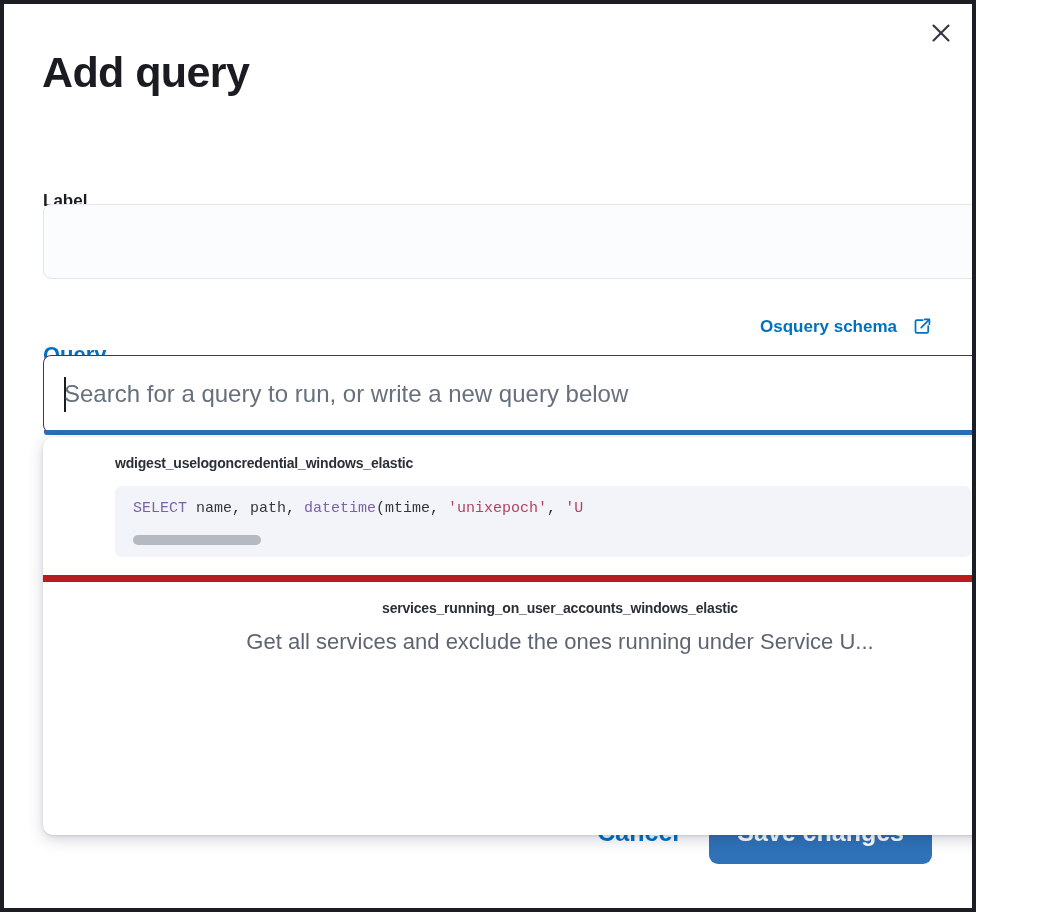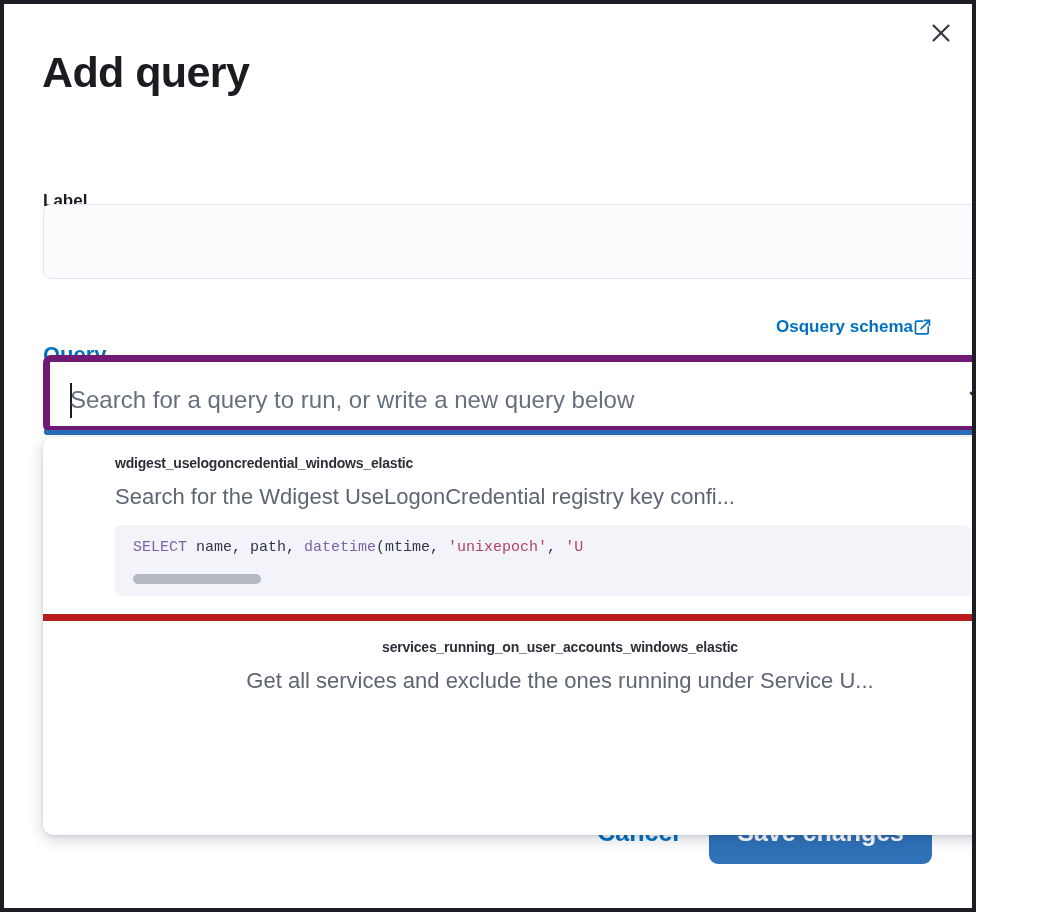--- a/index.html
+++ b/index.html
@@ -84,39 +84,38 @@
     color: #0071c2;
     font-size: 22px;
     font-weight: 700;
   }
 
   .schema-link {
     position: absolute;
     right: 40px;
     top: 313px;
     display: flex;
-    align-items: center;
-    gap: 0;
+    gap: 16px;
     color: #0071c2;
     font-size: 17px;
     font-weight: 700;
     text-decoration: none;
     cursor: pointer;
   }
   .schema-link svg { display: block; }
 
   
   .combo-wrap {
     position: absolute;
     left: 39px;
     top: 351px;
     width: 983px;
     height: 78px;
     background: #ffffff;
-    border: 7px solid #701a75;
+    border: 1px solid #701a75;
     border-radius: 8px;
     box-shadow: 0 0 0 0 transparent;
   }
   .combo-underline {
     position: absolute;
     left: 40px;
     top: 426px;
     width: 981px;
     height: 5px;
     background: #296fb8;
@@ -302,21 +301,20 @@
   <div class="footer">
     <button class="btn-cancel">Cancel</button>
     <button class="btn-save">Save changes</button>
   </div>
 
   <div class="dropdown">
     <div class="dropdown-scrolldot"></div>
     <div id="options-host">
         <div class="option">
           <div class="option-title">wdigest_uselogoncredential_windows_elastic</div>
-          <div class="option-desc">Search for the Wdigest UseLogonCredential registry key confi...</div>
           <div class="code-block">
             <div class="code-line"><span class="tok-kw">SELECT</span><span class="tok-punc"> name, path, </span><span class="tok-fn">datetime</span><span class="tok-punc">(mtime, </span><span class="tok-str">'unixepoch'</span><span class="tok-punc">, </span><span class="tok-str">'U</span></div>
             <div class="code-scroll"></div>
           </div>
           <div style="height: 18px;"></div>
         </div>
         <div class="option">
           <div class="option-title">services_running_on_user_accounts_windows_elastic</div>
           <div class="option-desc">Get all services and exclude the ones running under Service U...</div>
           <div style="height: 18px;"></div>

